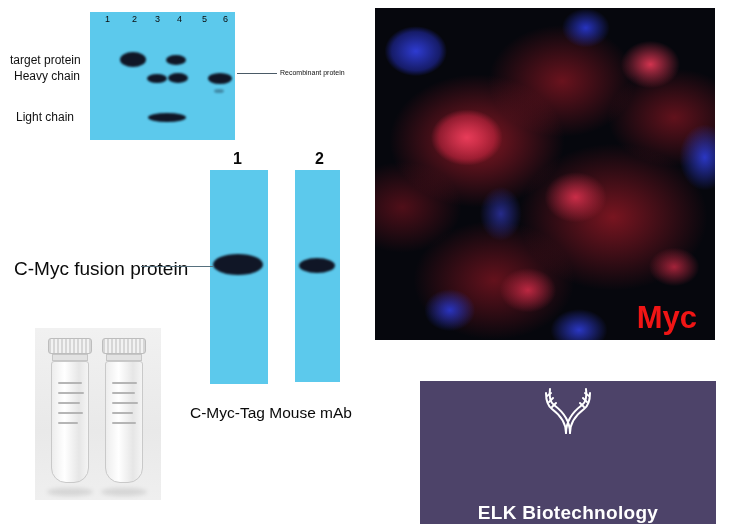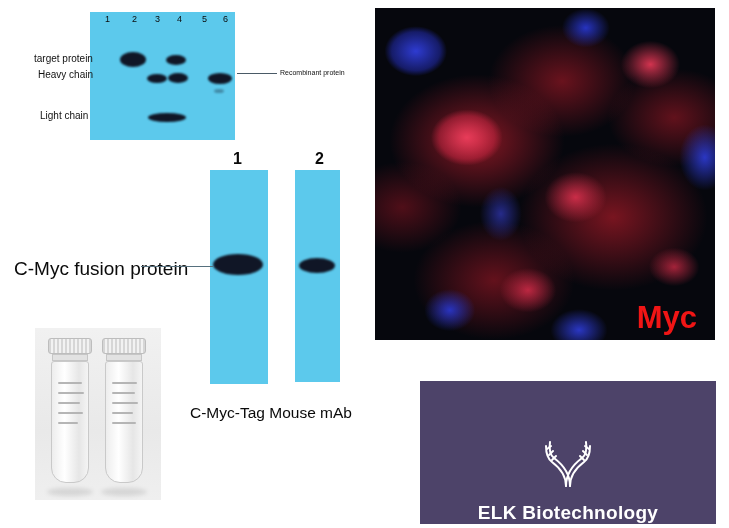--- a/index.html
+++ b/index.html
@@ -4,21 +4,21 @@
 <style>
   * { margin:0; padding:0; box-sizing:border-box; }
   html,body { background:#ffffff; font-family:"Liberation Sans", sans-serif; }
   .canvas { position:relative; width:729px; height:528px; background:#ffffff; overflow:hidden; }
 
   
   .wb-panel { position:absolute; left:90px; top:12px; width:145px; height:128px; background:#5cc9ec; }
   .lane-num { position:absolute; top:2px; font-size:9px; color:#0a0a0a; }
   .band { position:absolute; background:#101626; border-radius:50%; filter:blur(1px); }
   .band.faint { opacity:.35; }
-  .wb-side-label { position:absolute; font-size:10px; color:#111; white-space:nowrap;margin-left:24px; }
+  .wb-side-label { position:absolute; font-size:12px; color:#111; white-space:nowrap; }
   .annot-line { position:absolute; height:0; border-top:1px solid #4a5a66; }
   .annot-text { position:absolute; font-size:7px; color:#111; white-space:nowrap; }
 
   
   .strip { position:absolute; background:#5cc9ec; }
   .strip-num { position:absolute; font-size:16px; font-weight:bold; color:#0a0a0a; }
   .fusion-label { position:absolute; left:14px; top:258px; font-size:19px; color:#0a0a0a; white-space:nowrap; }
   .fusion-line { position:absolute; left:141px; top:266px; width:72px; border-top:1px solid #56707e; }
 
   
@@ -59,21 +59,21 @@
       radial-gradient(ellipse 105px 80px at 55% 22%, rgba(172,26,40,0.6), transparent 70%),
       radial-gradient(ellipse 135px 105px at 70% 63%, rgba(182,28,42,0.65), transparent 70%),
       radial-gradient(ellipse 115px 85px at 35% 82%, rgba(162,24,38,0.6), transparent 70%),
       radial-gradient(ellipse 95px 70px at 88% 33%, rgba(172,26,40,0.55), transparent 70%),
       radial-gradient(ellipse 85px 65px at 8% 60%, rgba(152,22,36,0.5), transparent 70%);
   }
   .myc-label { position:absolute; right:18px; bottom:4px; font-size:31px; font-weight:bold; color:#f01515; }
 
   
   .brand-box { position:absolute; left:420px; top:381px; width:296px; height:143px; background:#4d4369;
-               display:flex; flex-direction:column; align-items:center; justify-content:flex-end; gap:8px; }
+               display:flex; flex-direction:column; align-items:center; justify-content:space-between; gap:8px; }
   .brand-name { color:#ffffff; font-size:19px; font-weight:bold; letter-spacing:.3px; }
 </style>
 </head>
 <body>
 
 <div class="canvas">
 
   <div class="wb-panel">
     <span class="lane-num" style="left:15px">1</span>
     <span class="lane-num" style="left:42px">2</span>

